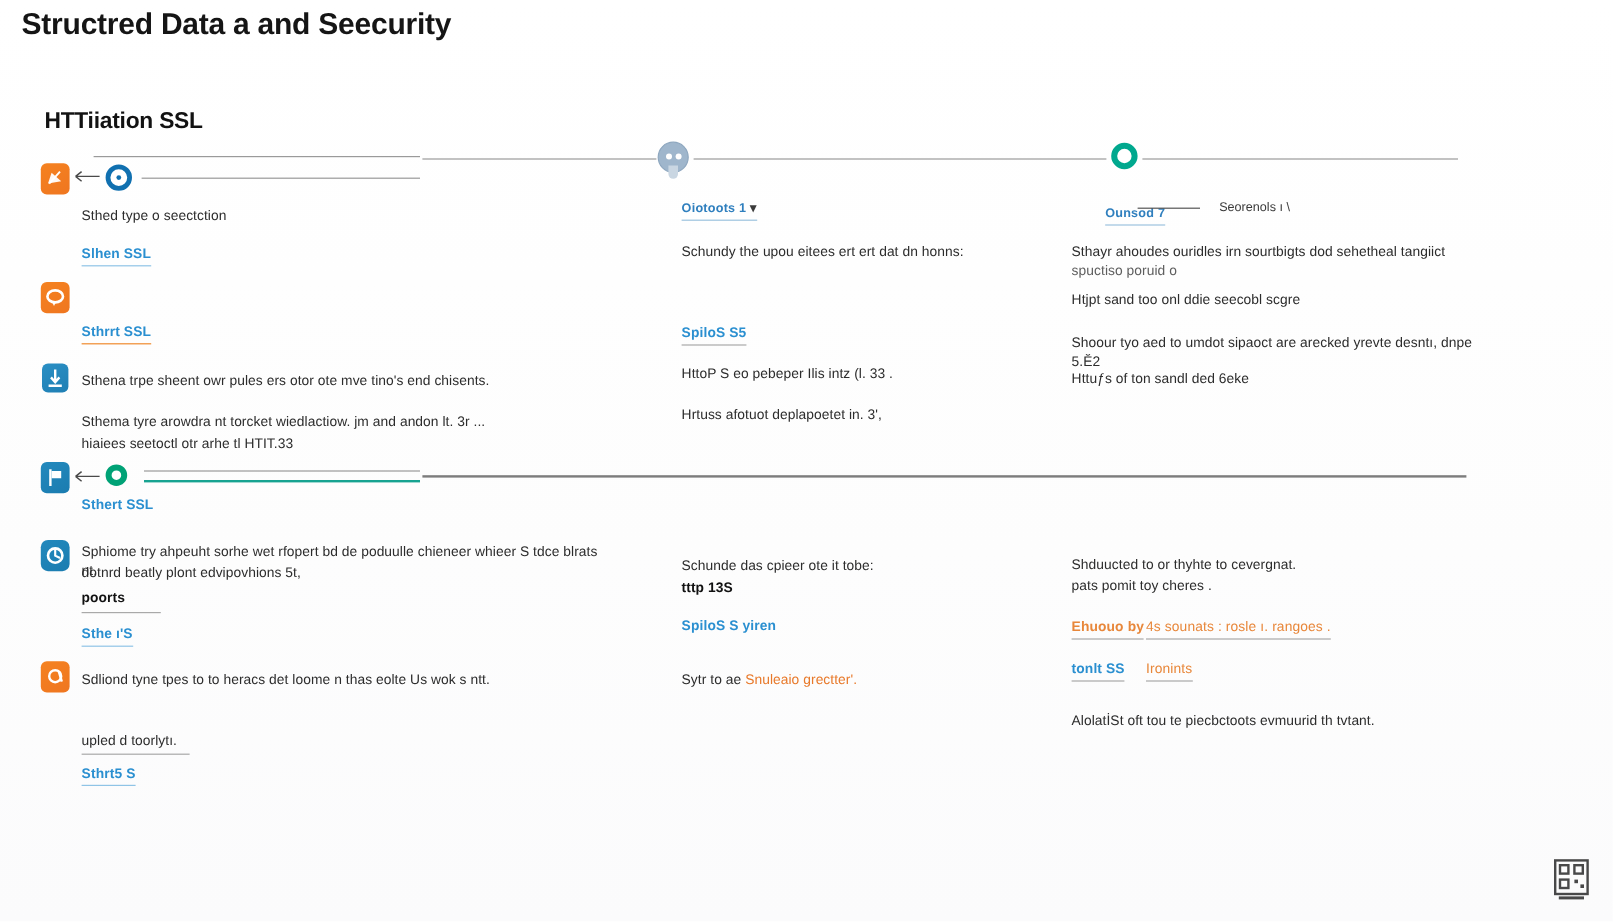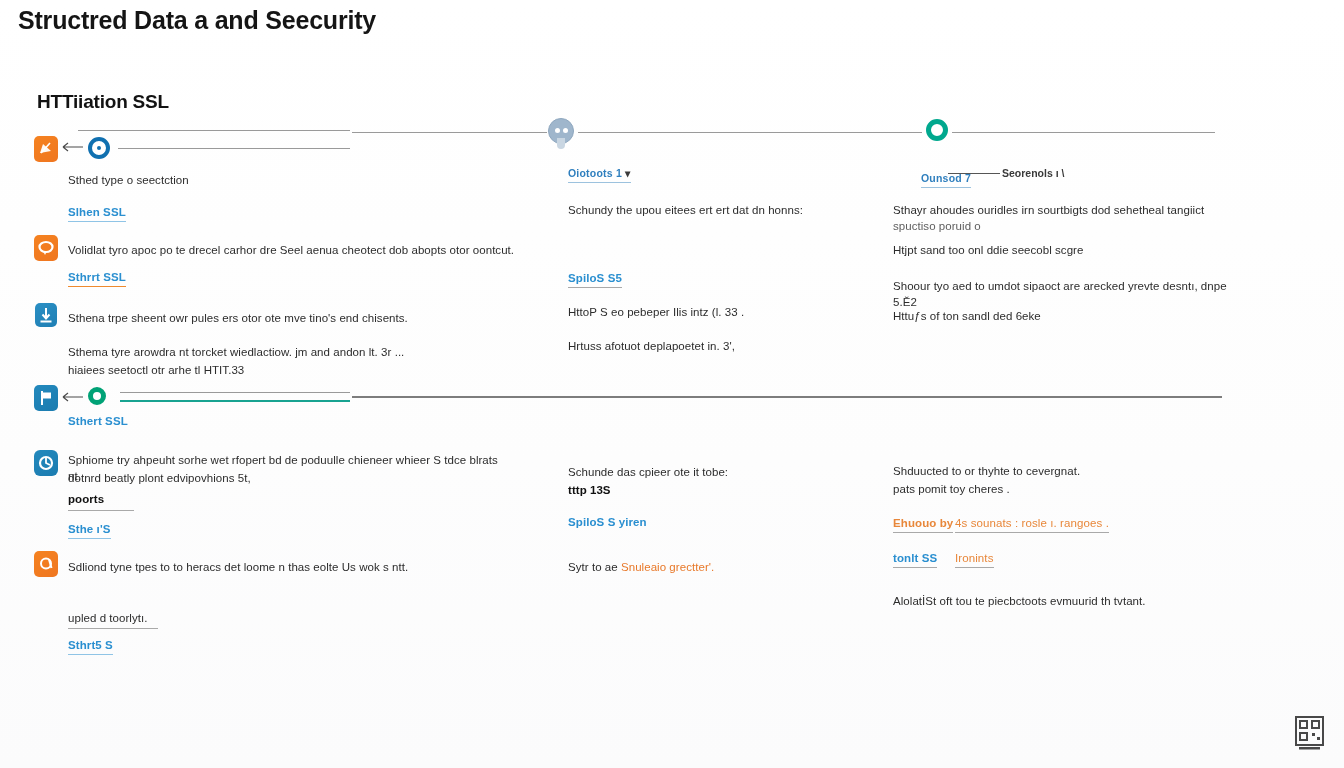--- a/index.html
+++ b/index.html
@@ -162,22 +162,23 @@
     font-weight: bold;
     color: #2f7fbe;
     letter-spacing: 0.2px;
     padding-bottom: 3px;
     border-bottom: 1.4px solid #9cc2de;
   }
   .tag .caret { color: #3b3b3b; font-weight: bold; }
   .tag-note {
     position: absolute;
     font-size: 10.5px;
-    font-weight: bold;
+    font-weight: normal;
     color: #3a3a3a;
+    margin-left: 14px;
   }
   .tag-dash {
     position: absolute;
     height: 1px;
     background: #555;
   }
 
   
   .watermark {
     position: absolute;
@@ -227,21 +228,20 @@
   <div class="txt" style="left:68px; top:172px; width:460px;">Sthed type o seectction</div>
 
   <div class="link ul-blue" style="left:68px; top:206px;">Slhen SSL</div>
 
   <div class="badge badge-orange" style="left:34px; top:235px;">
     <svg width="24" height="26" viewBox="0 0 24 26">
       <ellipse cx="12" cy="12" rx="6.5" ry="5" fill="none" stroke="#ffffff" stroke-width="2.2"></ellipse>
       <path d="M9 16 L11 20 L13 16 Z" fill="#ffffff"></path>
     </svg>
   </div>
-  <div class="txt" style="left:68px; top:242px; width:470px;">Volidlat tyro apoc po te drecel carhor dre Seel aenua cheotect dob abopts otor oontcut.</div>
 
   <div class="link ul-orange" style="left:68px; top:271px;">Sthrrt SSL</div>
 
   <div class="badge badge-blue" style="left:35px; top:303px; width:22px; height:24px;">
     <svg width="22" height="24" viewBox="0 0 22 24">
       <path d="M11 5 L11 15 M7.5 11.5 L11 15.5 L14.5 11.5" stroke="#ffffff" stroke-width="2" fill="none"></path>
       <path d="M5.5 18.5 L16.5 18.5" stroke="#ffffff" stroke-width="2" fill="none"></path>
     </svg>
   </div>
   <div class="txt" style="left:68px; top:310px; width:440px;">Sthena trpe sheent owr pules ers otor ote mve tino's end chisents.</div>

